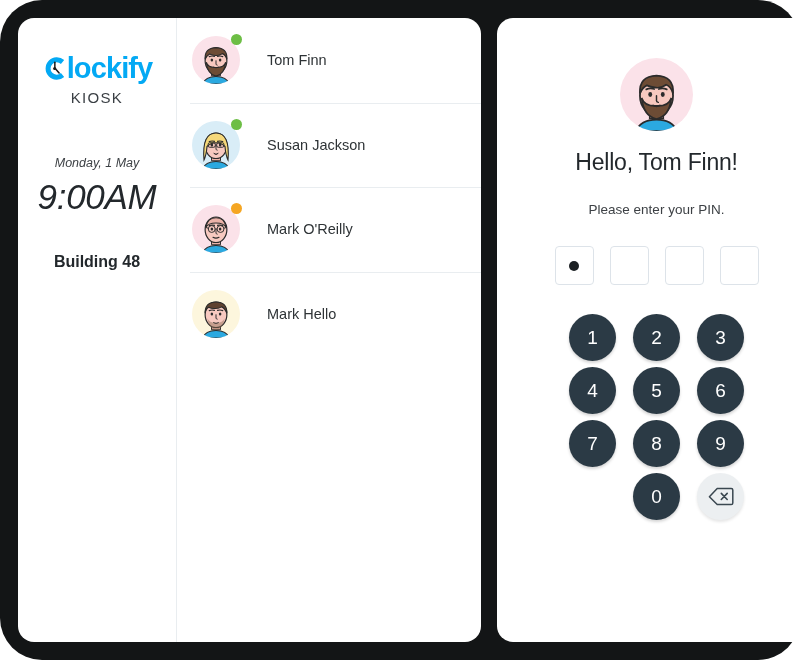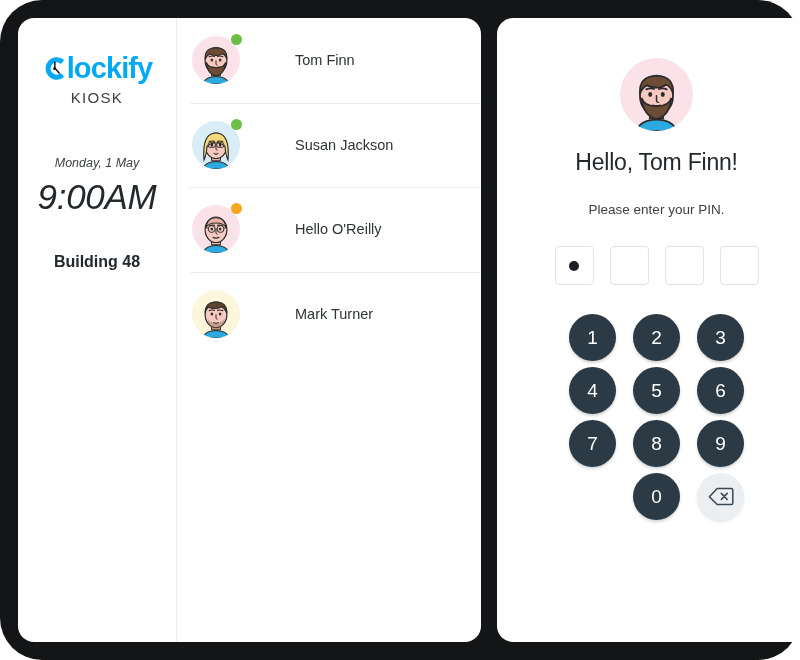--- a/index.html
+++ b/index.html
@@ -100,21 +100,20 @@
     flex: 1;
     height: 100%;
     overflow: hidden;
   }
   .user-row {
     height: 84.5px;
     display: flex;
     align-items: center;
     padding-left: 15px;
     position: relative;
-    gap: 28px;
   }
   .user-row + .user-row::before {
     content: "";
     position: absolute;
     left: 13px; right: 0; top: 0;
     height: 1px;
     background: #e9edf0;
   }
   .avatar-wrap {
     position: relative;
@@ -316,40 +315,40 @@
                 <g stroke="#2b2b2b" stroke-width="1.3" fill="none">
                  <circle cx="26.3" cy="32" r="4.6"></circle>
                   <circle cx="38" cy="32" r="4.6"></circle>
                  <path d="M30.9 32 h2.5"></path>
                   <path d="M21.7 31 l-3 -1"></path>
                   <path d="M42.6 31 l3 -1"></path>
                 </g>
   </svg></div>
             <span class="status-dot" style="background: rgb(245, 166, 35);"></span>
           </div>
-          <span class="user-name">Hello O'Reilly</span>
+          <span class="user-name">Mark O'Reilly</span>
         </div>
         <div class="user-row">
           <div class="avatar-wrap">
             <div class="avatar"><svg viewBox="0 0 64 64" width="100%" height="100%">
     <rect width="64" height="64" fill="#fdf6dd"></rect>
     <path d="M14 64 q4 -10 18 -10 q14 0 18 10 z" fill="#2ba9e0" stroke="#2b2b2b" stroke-width="1.4"></path>
                 <path d="M26 44 h12 v9 h-12 z" fill="#eab2a8" stroke="#2b2b2b" stroke-width="1.3"></path>
                 <ellipse cx="32" cy="33" rx="14.5" ry="17" fill="#f7c9c0" stroke="#2b2b2b" stroke-width="1.6"></ellipse>
                 <path d="M17.5 31 q-.5 -15 14.5 -15 q15 0 14.5 15 q-3 -7 -7 -8.5 q-4 2.5 -9 2.2 q-5 .3 -8 -1.7 q-4 1.5 -5 8z" fill="#5f4230" stroke="#2b2b2b" stroke-width="1.5"></path>
                 <ellipse cx="26.5" cy="32" rx="1.7" ry="2.1" fill="#2b2b2b"></ellipse>
                 <ellipse cx="37.5" cy="32" rx="1.7" ry="2.1" fill="#2b2b2b"></ellipse>
                 <path d="M23 27.5 q3.5 -1.6 7 -0.3" stroke="#2b2b2b" stroke-width="1.5" fill="none" stroke-linecap="round"></path>
                  <path d="M34 27.2 q3.5 -1.3 7 0.3" stroke="#2b2b2b" stroke-width="1.5" fill="none" stroke-linecap="round"></path>
                 <path d="M32 33 v4.5 q0 1.2 1.6 1.4" stroke="#2b2b2b" stroke-width="1.3" fill="none" stroke-linecap="round"></path>
                 <path d="M20.5 38 q2 14 11.5 15.5 q9.5 -1.5 11.5 -15.5 q-3 6 -11.5 5.6 q-8.5 .4 -11.5 -5.6z" fill="#8a6a52" opacity="0.45"></path>
                <path d="M29 43.5 q3 1.8 6 0" stroke="#2b2b2b" stroke-width="1.4" fill="none" stroke-linecap="round"></path>
   </svg></div>
           </div>
-          <span class="user-name">Mark Turner</span>
+          <span class="user-name">Mark Hello</span>
         </div>
       </div>
   </div>
 
   <div id="right-screen">
     <div id="pin-avatar-wrap"><svg viewBox="0 0 64 64" width="100%" height="100%">
     <rect width="64" height="64" fill="#fbe2e9"></rect>
     <path d="M14 64 q4 -10 18 -10 q14 0 18 10 z" fill="#2ba9e0" stroke="#2b2b2b" stroke-width="1.4"></path>
           <path d="M26 44 h12 v9 h-12 z" fill="#eab2a8" stroke="#2b2b2b" stroke-width="1.3"></path>
           <ellipse cx="32" cy="33" rx="14.5" ry="17" fill="#f7c9c0" stroke="#2b2b2b" stroke-width="1.6"></ellipse>

